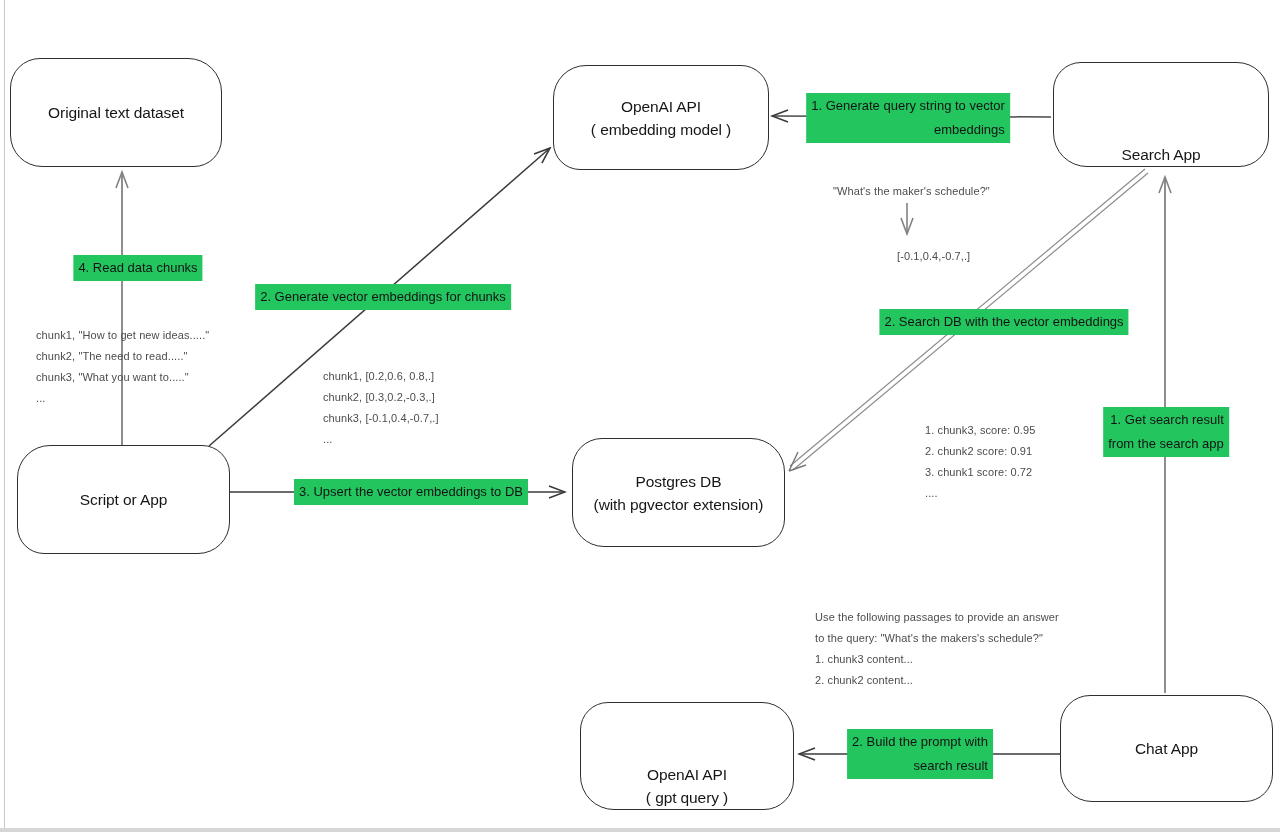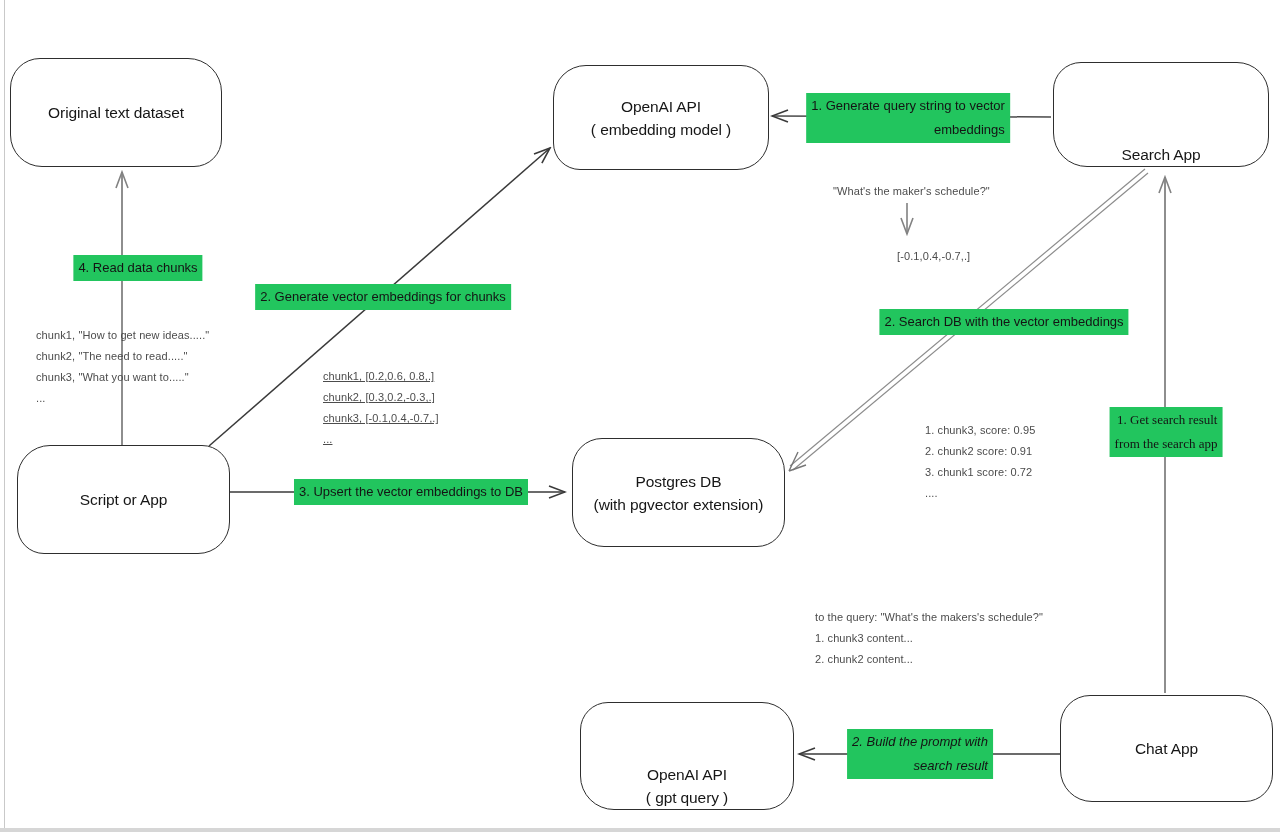--- a/index.html
+++ b/index.html
@@ -132,54 +132,55 @@
 
   <div class="edge-label" style="left:411px; top:492px;">3. Upsert the vector embeddings  to DB</div>
 
   <div class="edge-label" style="left:908px; top:118px;">
     <div>1. Generate query string to vector</div>
     <div>embeddings</div>
   </div>
 
   <div class="edge-label" style="left:1004px; top:322px;">2. Search DB with the vector embeddings</div>
 
-  <div class="edge-label" style="left:1166px; top:432px;font-family:Liberation Serif, serif;">
+  <div class="edge-label" style="left:1166px; top:432px;">
     <div>1. Get search result</div>
     <div>from the search app</div>
   </div>
 
-  <div class="edge-label" style="left:920px; top:754px;font-style:italic;">
+  <div class="edge-label" style="left:920px; top:754px;">
     <div>2. Build the prompt with</div>
     <div>search result</div>
   </div>
 
   <div class="annotation" style="left:36px; top:325px;">
     <div>chunk1, "How to get new ideas....."</div>
     <div>chunk2, "The need to read....."</div>
     <div>chunk3, "What you want to....."</div>
     <div>...</div>
   </div>
 
-  <div class="annotation" style="left:323px; top:366px;text-decoration:underline;">
+  <div class="annotation" style="left:323px; top:366px;">
     <div>chunk1, [0.2,0.6, 0.8,.]</div>
     <div>chunk2, [0.3,0.2,-0.3,.]</div>
     <div>chunk3, [-0.1,0.4,-0.7,.]</div>
     <div>...</div>
   </div>
 
   <div class="annotation" style="left:833px; top:181px;">"What's the maker's schedule?"</div>
 
   <div class="annotation" style="left:871px; top:246px;margin-left:26px;">[-0.1,0.4,-0.7,.]</div>
 
   <div class="annotation" style="left:925px; top:420px;">
     <div>1. chunk3, score: 0.95</div>
     <div>2. chunk2 score: 0.91</div>
     <div>3. chunk1 score: 0.72</div>
     <div>....</div>
   </div>
 
   <div class="annotation" style="left:815px; top:607px;">
+    <div>Use the following passages to provide an answer</div>
     <div>to the query: "What's the makers's schedule?"</div>
     <div>1. chunk3 content...</div>
     <div>2. chunk2 content...</div>
   </div>
 
 </div>
 
 </body></html>

